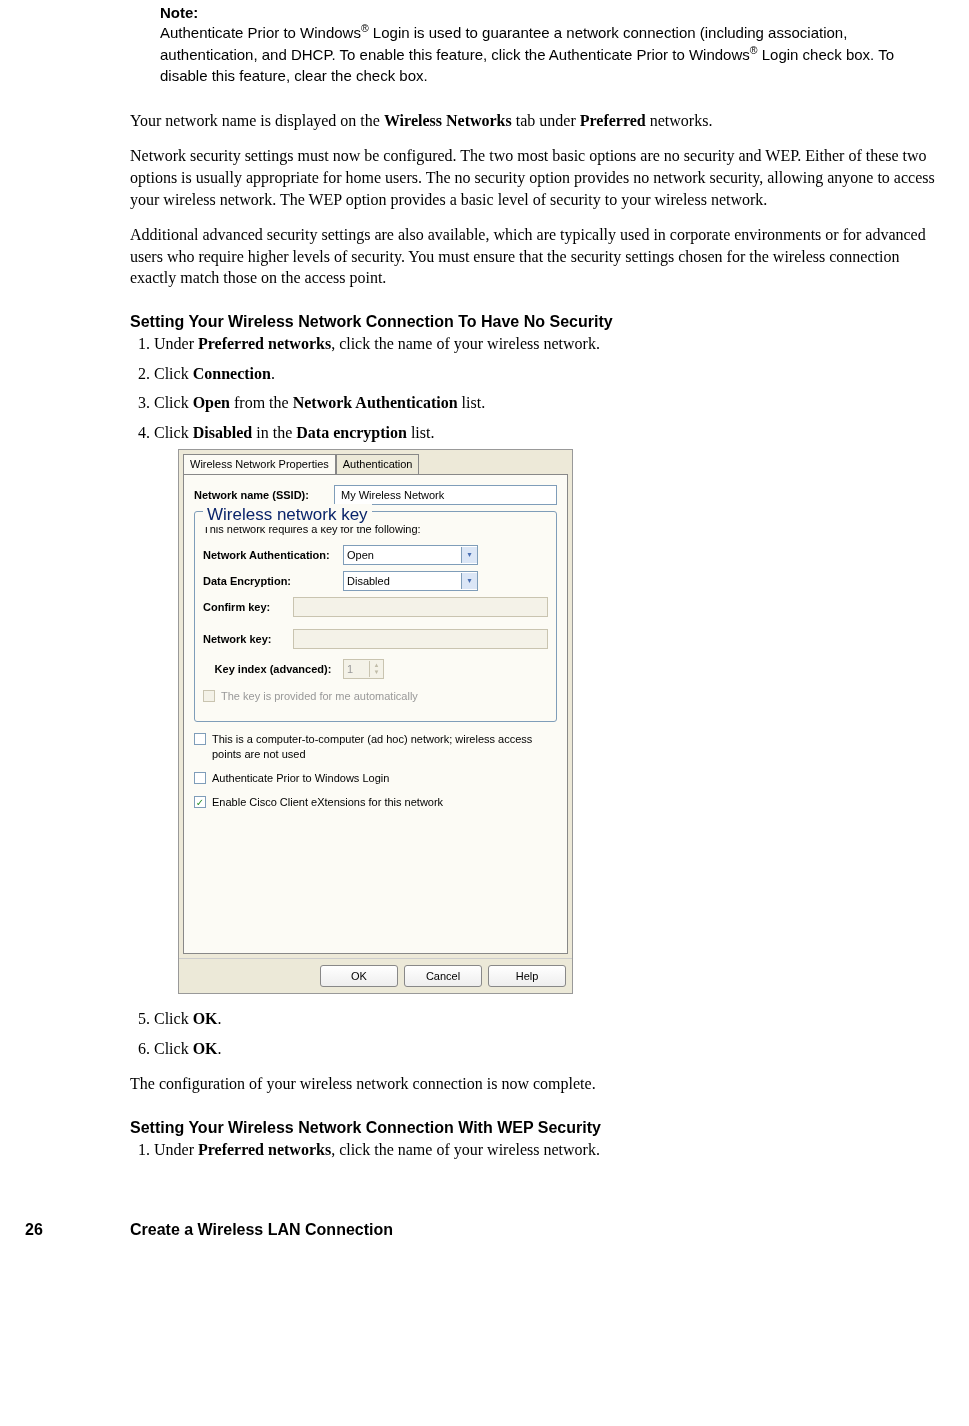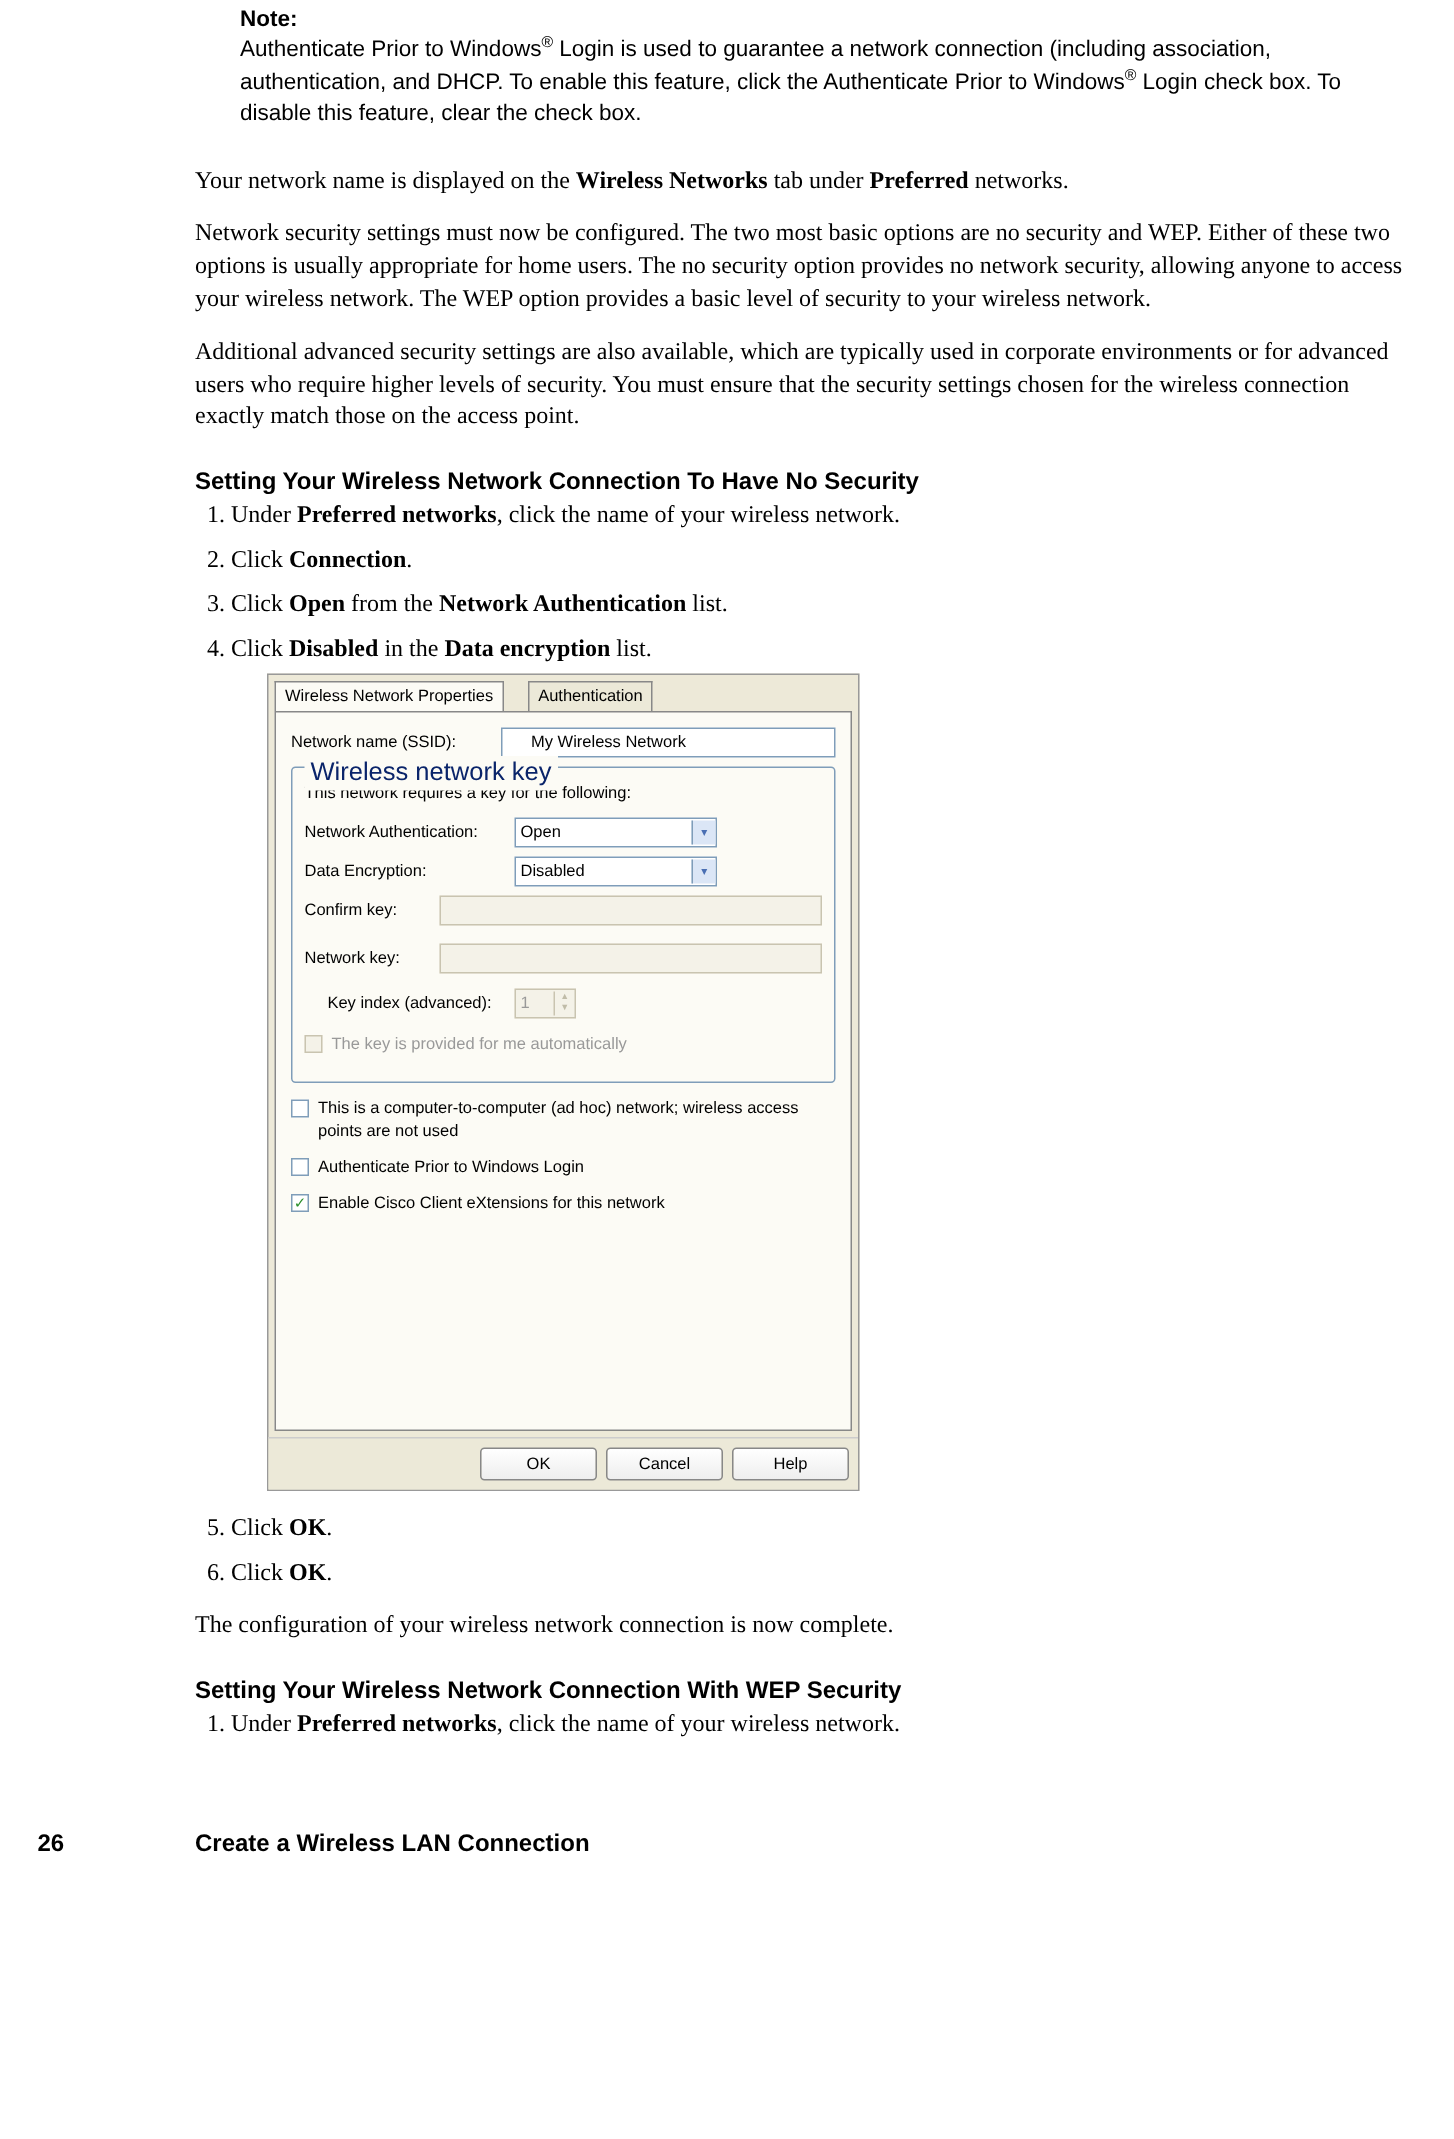--- a/index.html
+++ b/index.html
@@ -57,21 +57,21 @@
     background: #ede9d8;
     border: 1px solid #999;
     font-family: Tahoma, Arial, sans-serif;
     font-size: 11px;
     color: #000;
     box-sizing: border-box;
   }
   .tabs {
     display: flex;
     padding: 4px 4px 0 4px;
-    gap: 16px;
+    gap: 0;
   }
   .tab {
     padding: 2px 6px;
     border: 1px solid #888;
     border-bottom: none;
     background: #fcfbf5;
     font-size: 11px;
   }
   .tab.inactive {
     background: #ece9d8;
@@ -83,27 +83,27 @@
     padding: 10px 10px 14px 10px;
     min-height: 480px;
     box-sizing: border-box;
   }
   .row {
     display: flex;
     align-items: center;
     margin-bottom: 6px;
     font-size: 11px;
   }
-  .row .lbl { width: 140px; }
+  .row .lbl { width: 140px; font-weight: bold; }
   .textinput {
     flex: 1;
     height: 18px;
     border: 1px solid #7f9db9;
     background: #fff;
-    padding: 0 19px;
+    padding: 0 6px;
     display: flex;
     align-items: center;
     font-size: 11px;
   }
   .textinput.disabled { background: #f4f2e8; border-color: #c9c4b0; color:#999; }
   .select {
     width: 130px;
     height: 18px;
     border: 1px solid #7f9db9;
     background: #fff;

